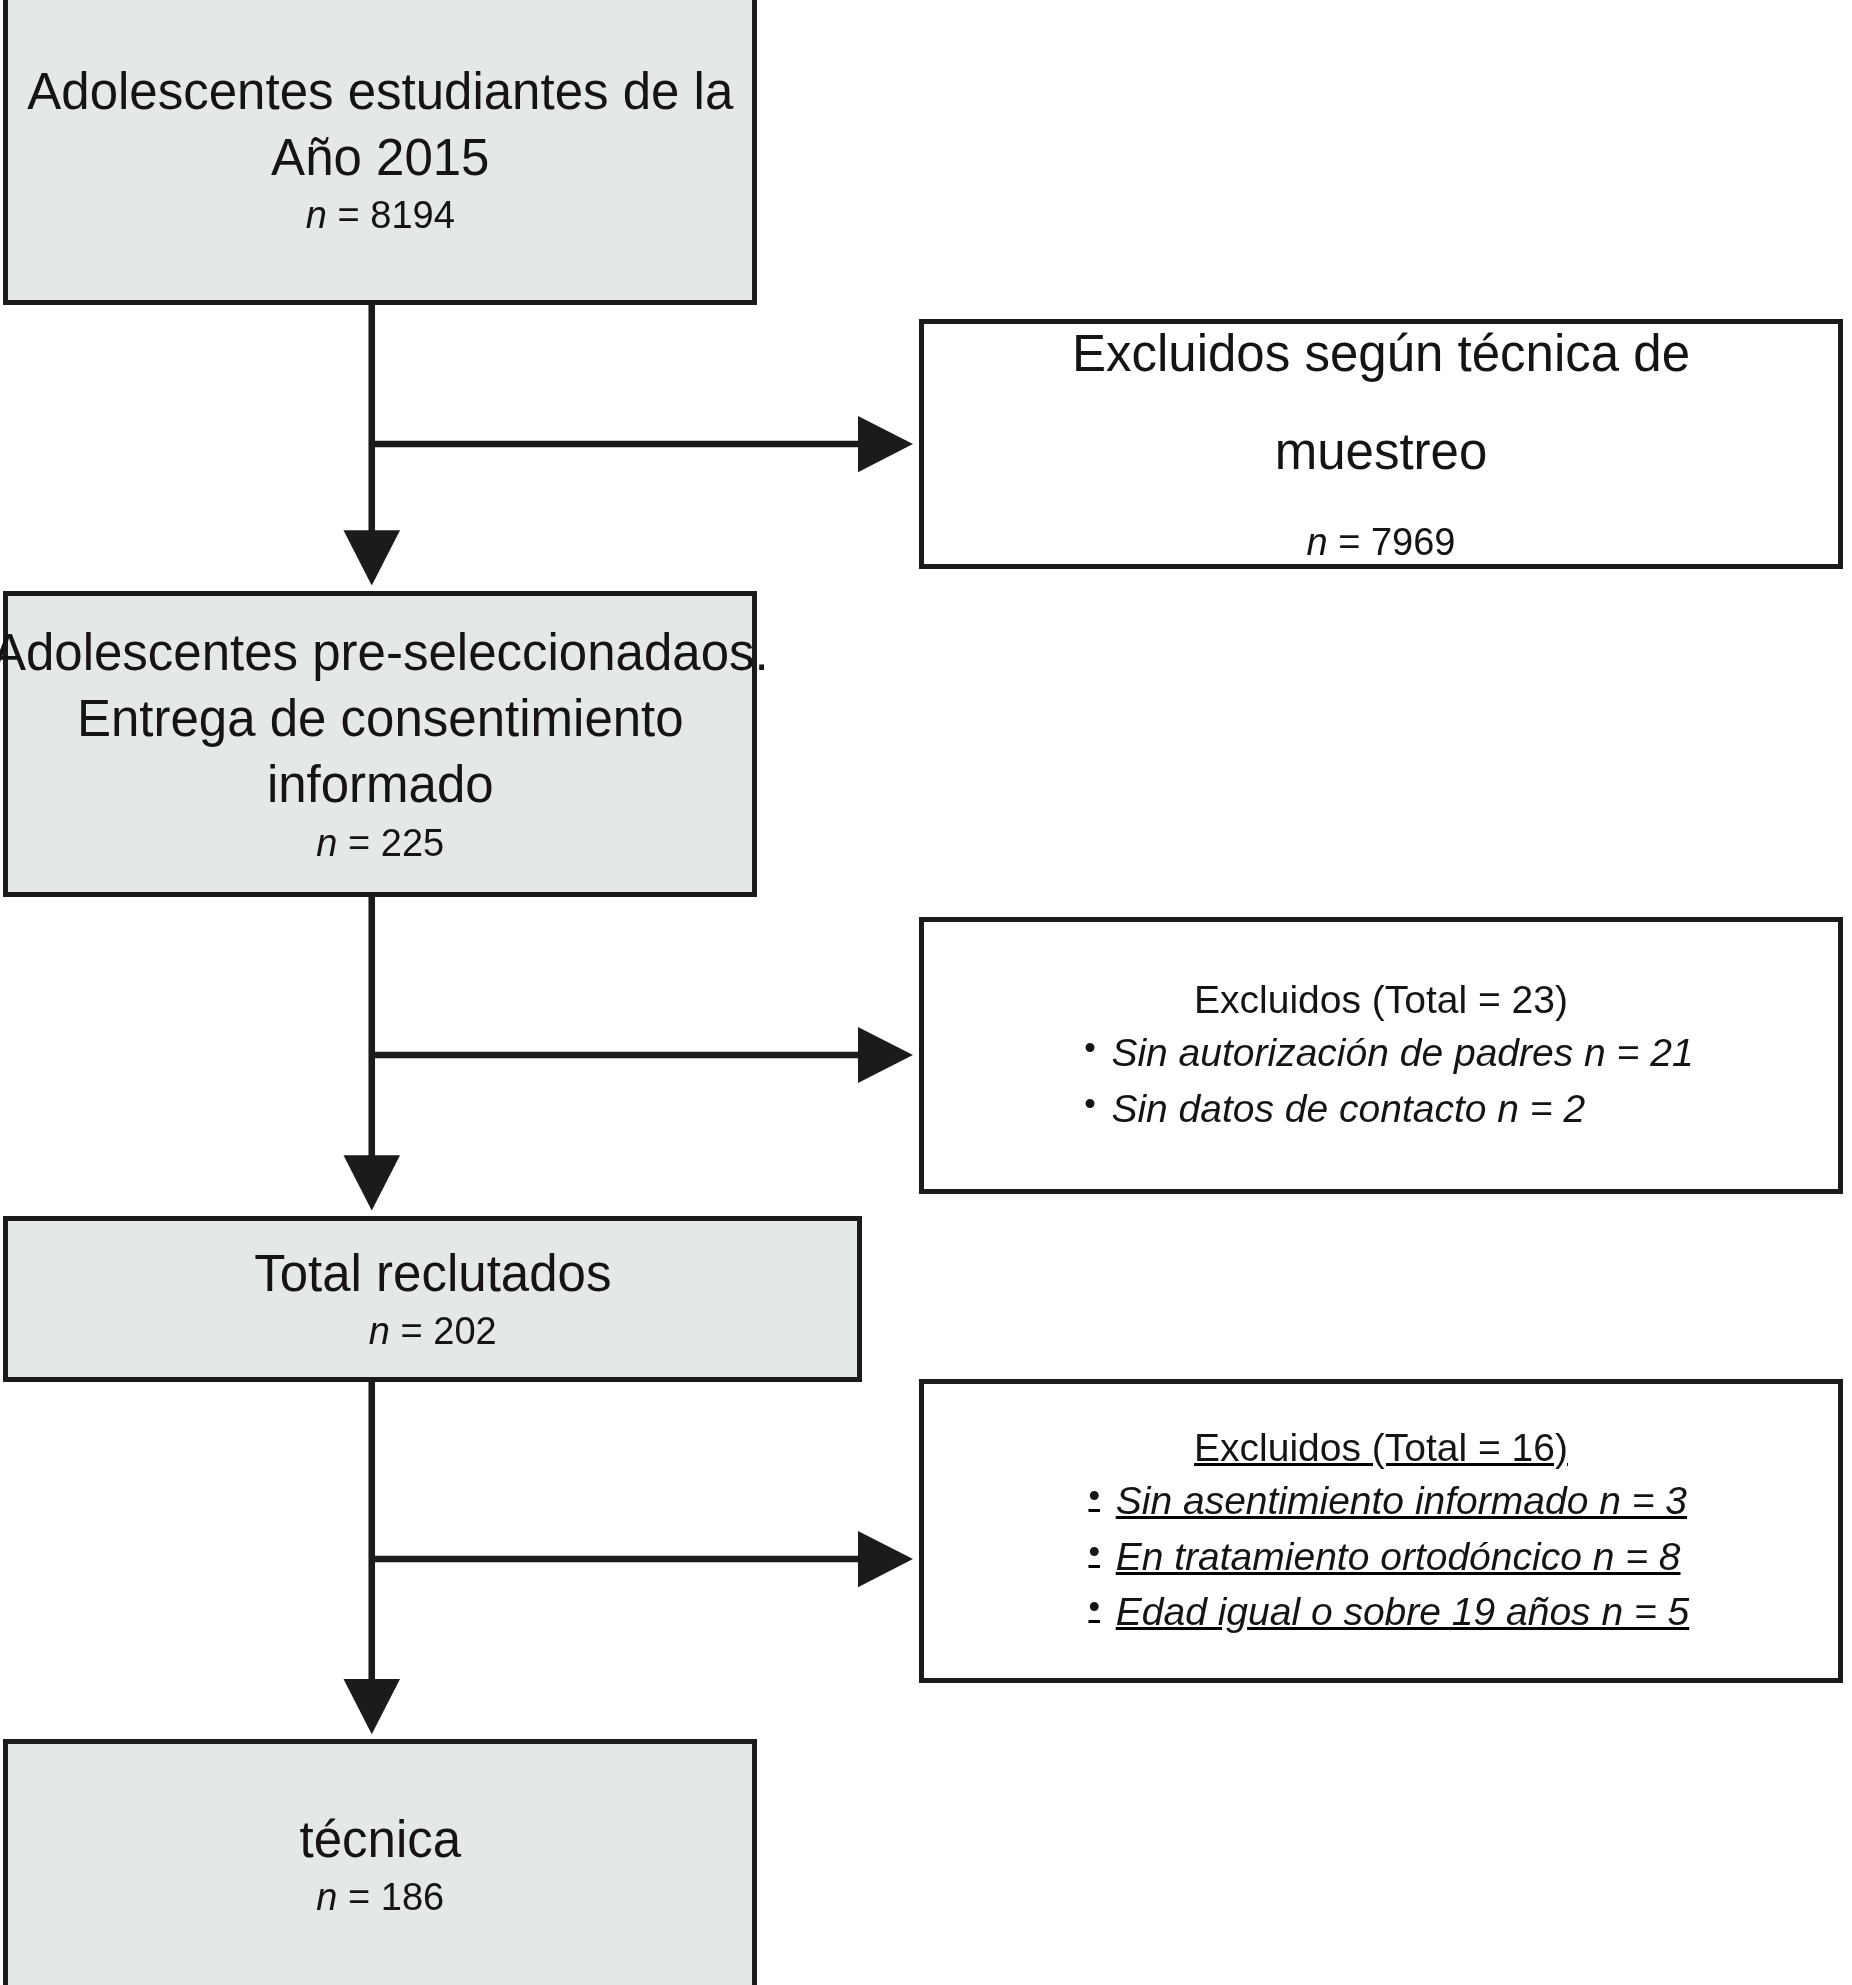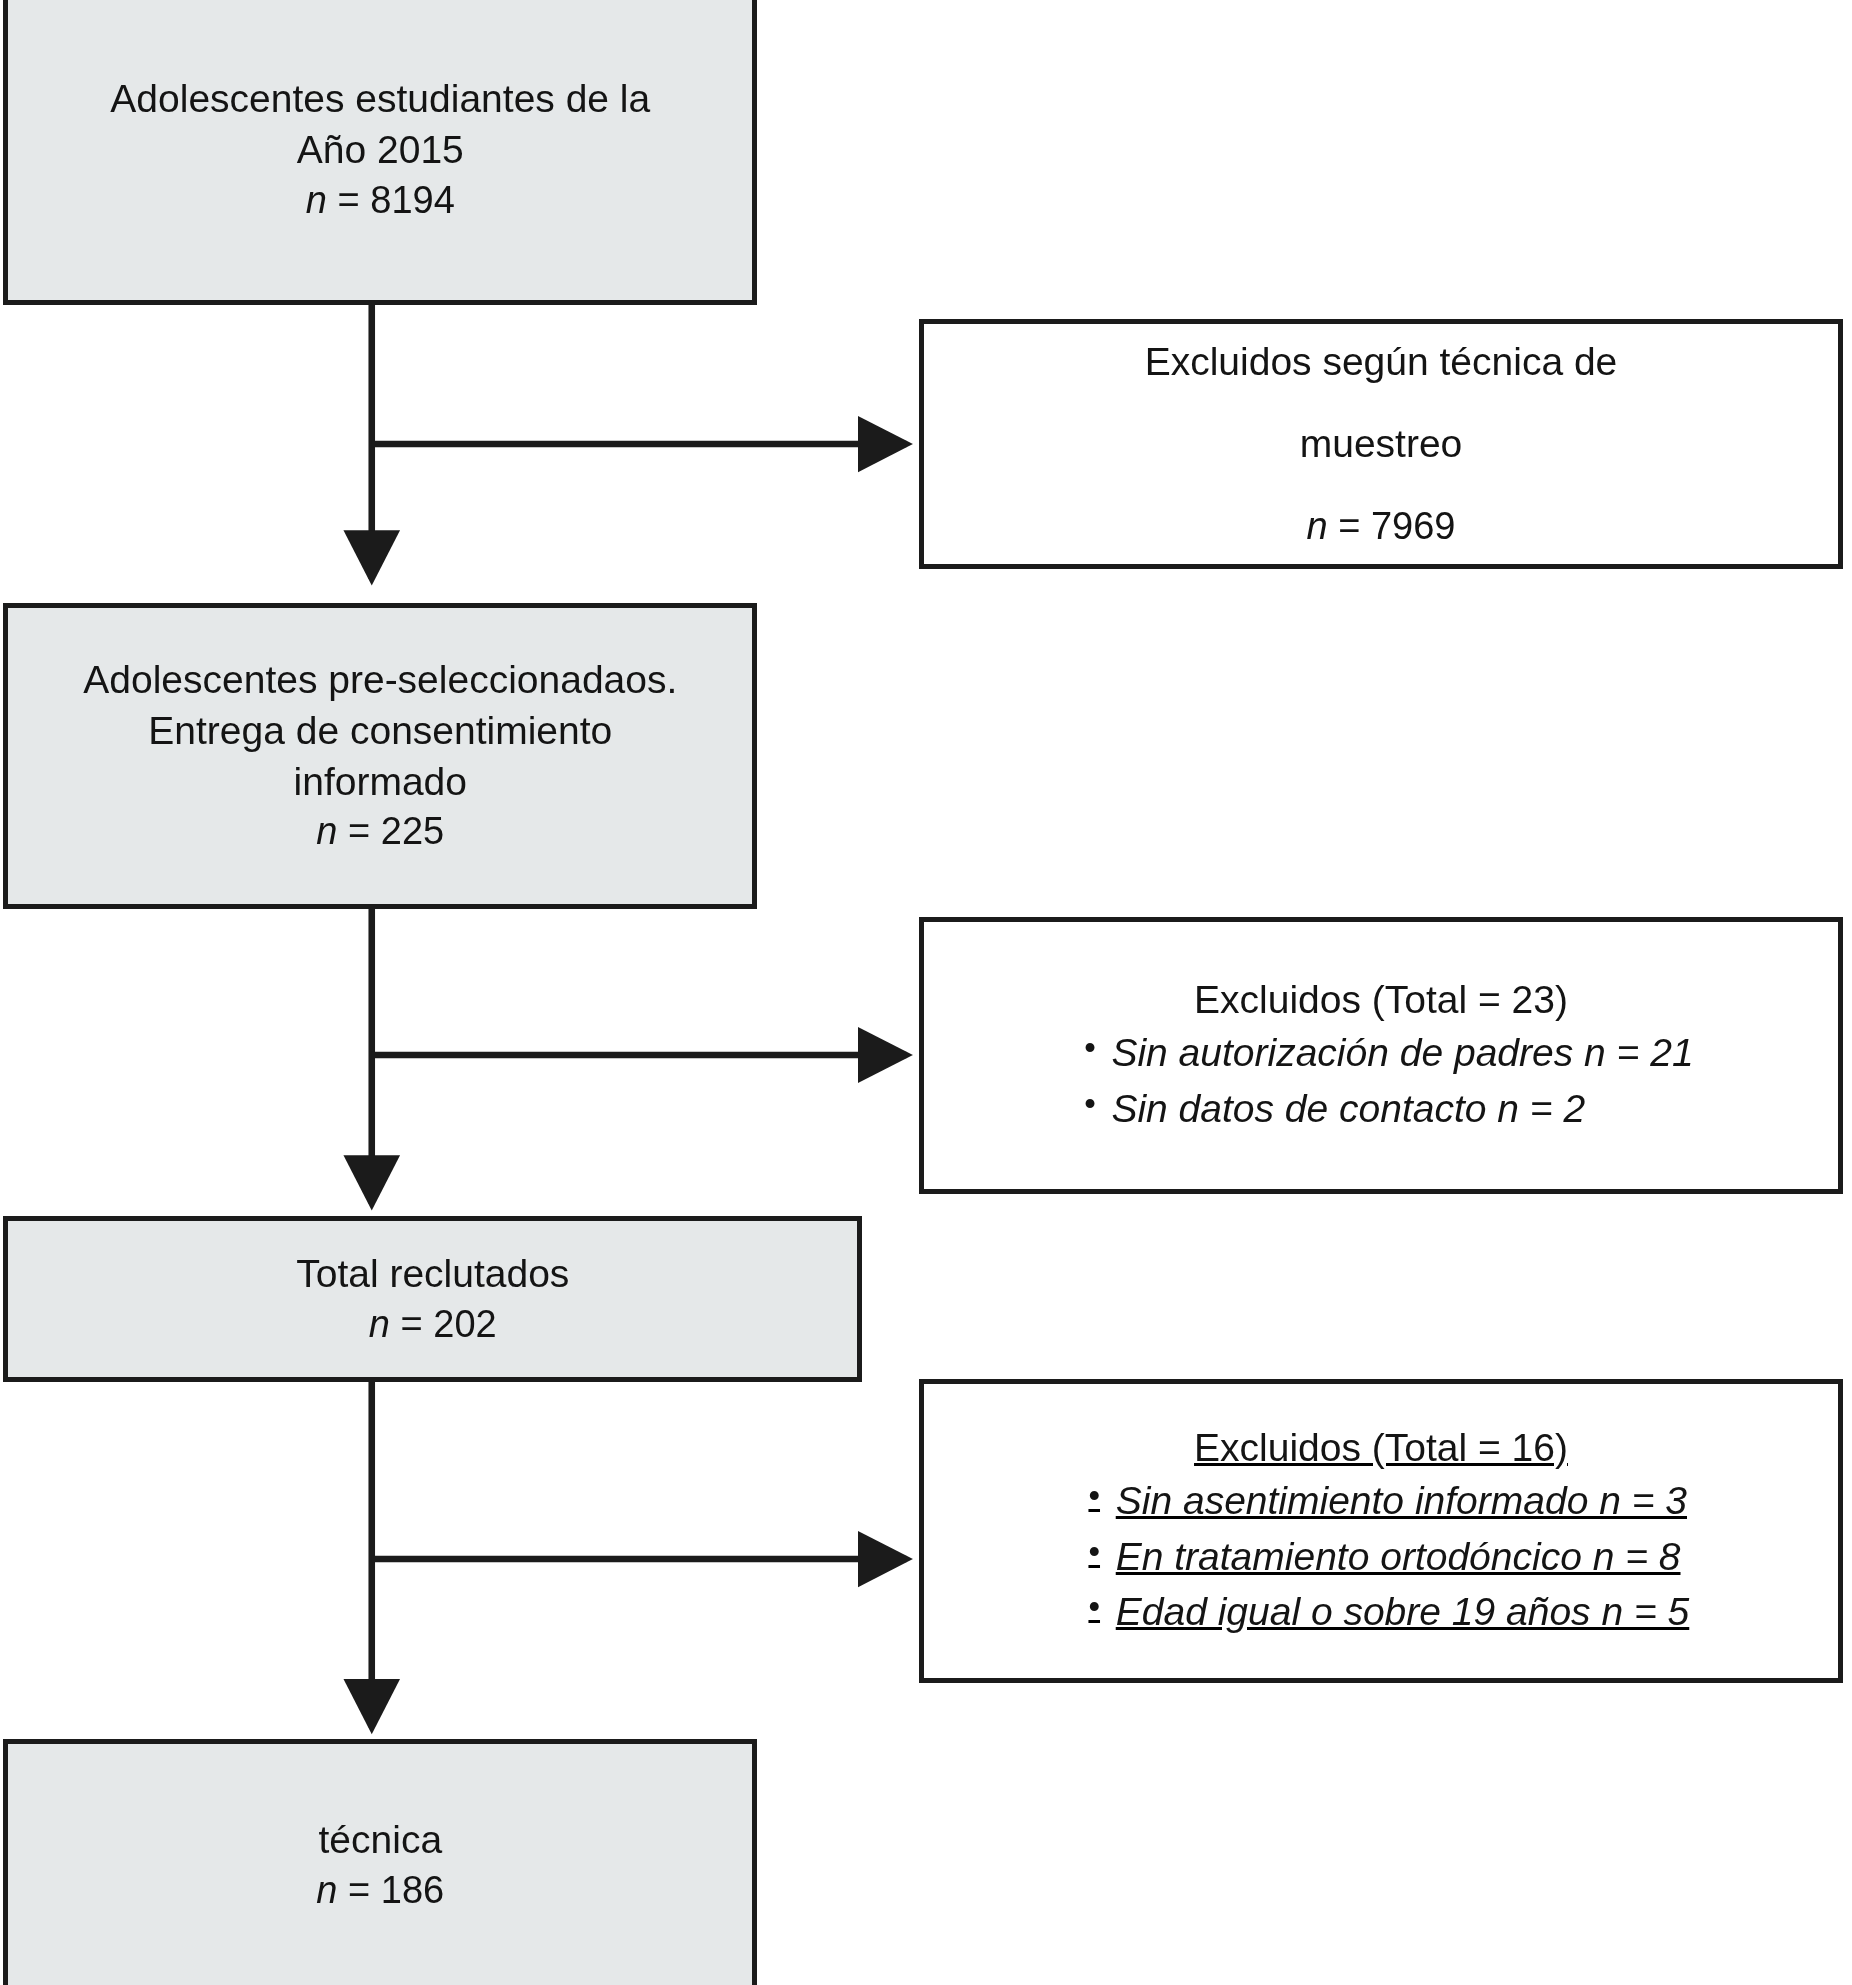--- a/index.html
+++ b/index.html
@@ -3,21 +3,21 @@
 <meta charset="utf-8">
 <style>
   html,body{margin:0;padding:0;background:#ffffff;}
   body{font-family:"Liberation Sans","DejaVu Sans",sans-serif;}
   #stage{position:relative;width:1853px;height:1985px;background:#fff;overflow:hidden;}
   #wires{position:absolute;left:0;top:0;width:1853px;height:1985px;}
   .node{position:absolute;box-sizing:border-box;display:flex;flex-direction:column;
         align-items:center;justify-content:center;text-align:center;}
   .node.gray{background:#e5e8e9;border:5.8px solid #1b1b1b;}
   .node.white{background:#ffffff;border:5.8px solid #1b1b1b;gap:32px;}
-  .line{display:block;font-size:39px;line-height:1.30;color:#141414;white-space:nowrap;}
+  .line{display:block;font-size:51px;line-height:1.30;color:#141414;white-space:nowrap;}
   .nline{display:block;font-size:38px;line-height:1.30;color:#141414;white-space:nowrap;}
   .nline em{font-style:italic;}
   .bullets{list-style:none;margin:0;padding:0;text-align:left;}
   .bullets li{display:flex;align-items:flex-start;font-size:39px;line-height:1.42;
               font-style:italic;color:#141414;white-space:nowrap;}
   .bullets li .dot{flex:0 0 auto;width:43px;text-align:center;font-style:normal;
                    font-size:33px;line-height:1.42;}
   .excl-head{display:block;font-size:39px;line-height:1.30;color:#141414;
              text-align:center;white-space:nowrap;}
   .excl-body{display:flex;flex-direction:column;align-items:flex-start;}
@@ -53,21 +53,21 @@
     <span class="line">Año 2015</span>
     <span class="nline"><em>n</em> <span>=</span> <span>8194</span></span>
   </div>
 
   <div class="node white" style="left:919px;top:319px;width:924px;height:250px;">
     <span class="line">Excluidos según técnica de</span>
     <span class="line">muestreo</span>
     <span class="nline"><em>n</em> <span>=</span> <span>7969</span></span>
   </div>
 
-  <div class="node gray" style="left:3.3px;top:591px;width:754px;height:306px;margin-top:12px;">
+  <div class="node gray" style="left:3.3px;top:591px;width:754px;height:306px;">
     <span class="line">Adolescentes pre-seleccionadaos.</span>
     <span class="line">Entrega de consentimiento</span>
     <span class="line">informado</span>
     <span class="nline"><em>n</em> <span>=</span> <span>225</span></span>
   </div>
 
   <div class="node white" style="left:919px;top:917px;width:924px;height:277px;">
     <div class="excl-body">
       <div class="excl-head-wrap">
         <span class="excl-head">Excluidos (Total = 23)</span>

